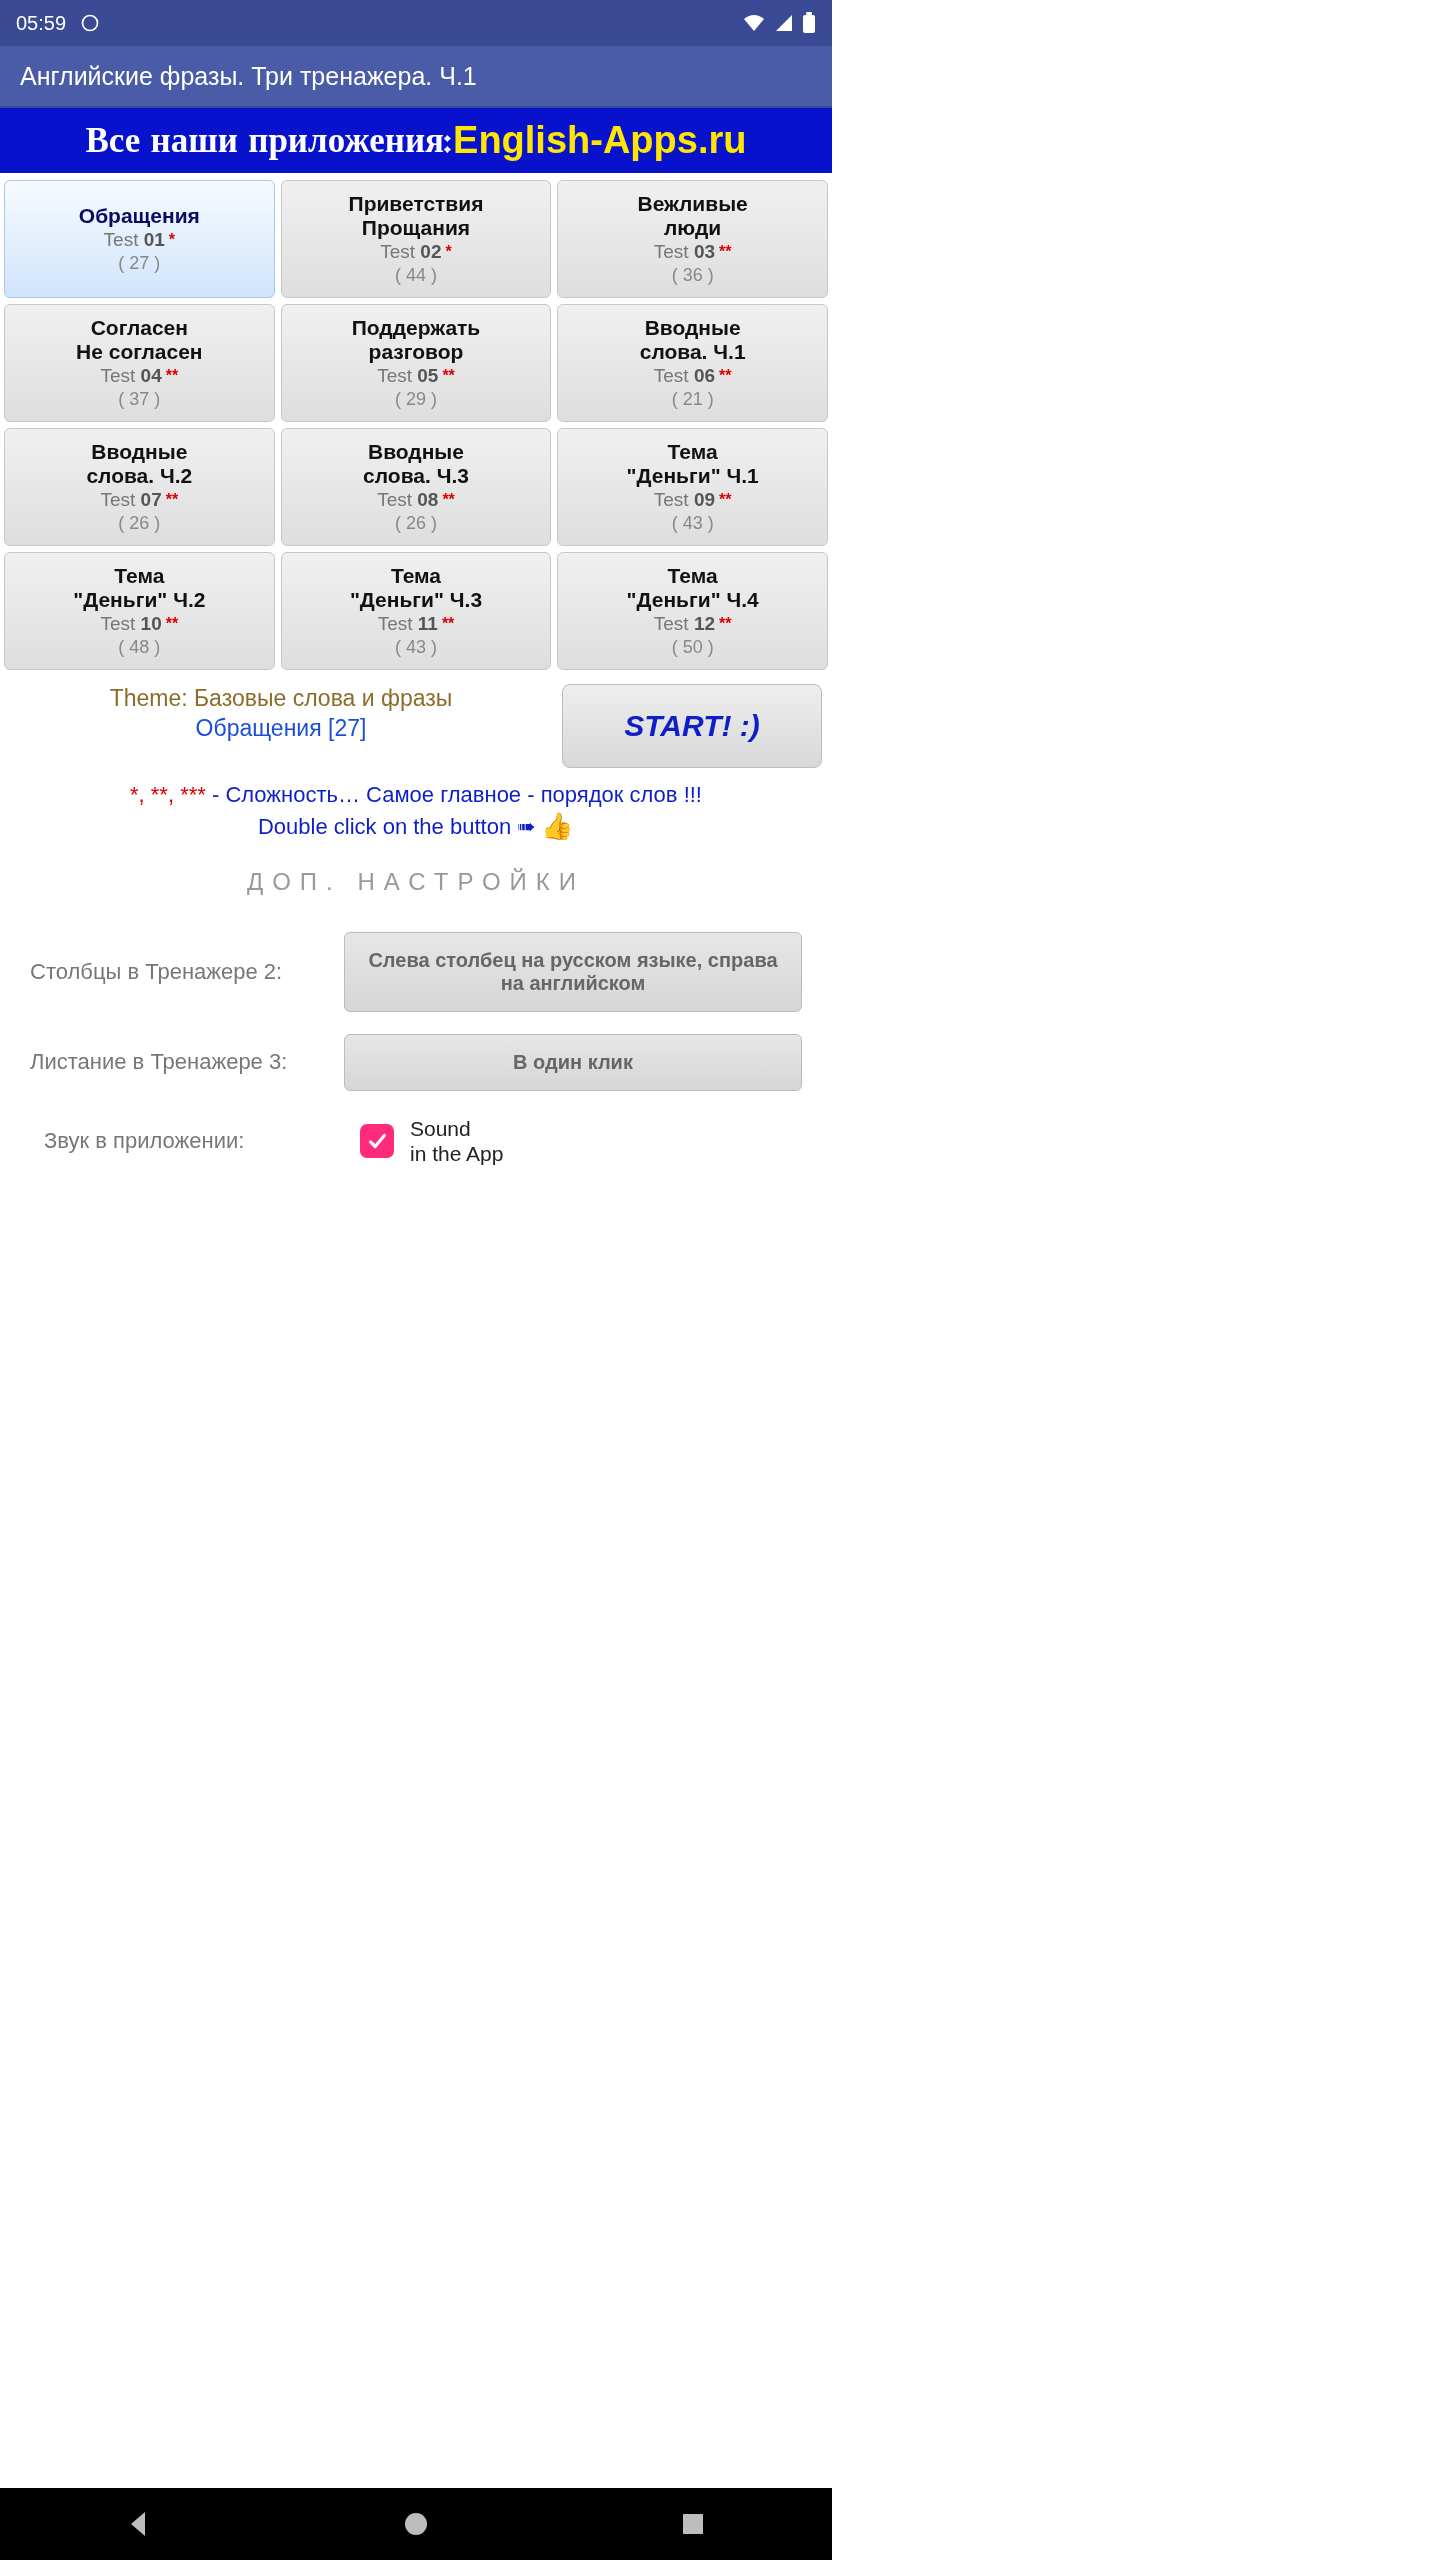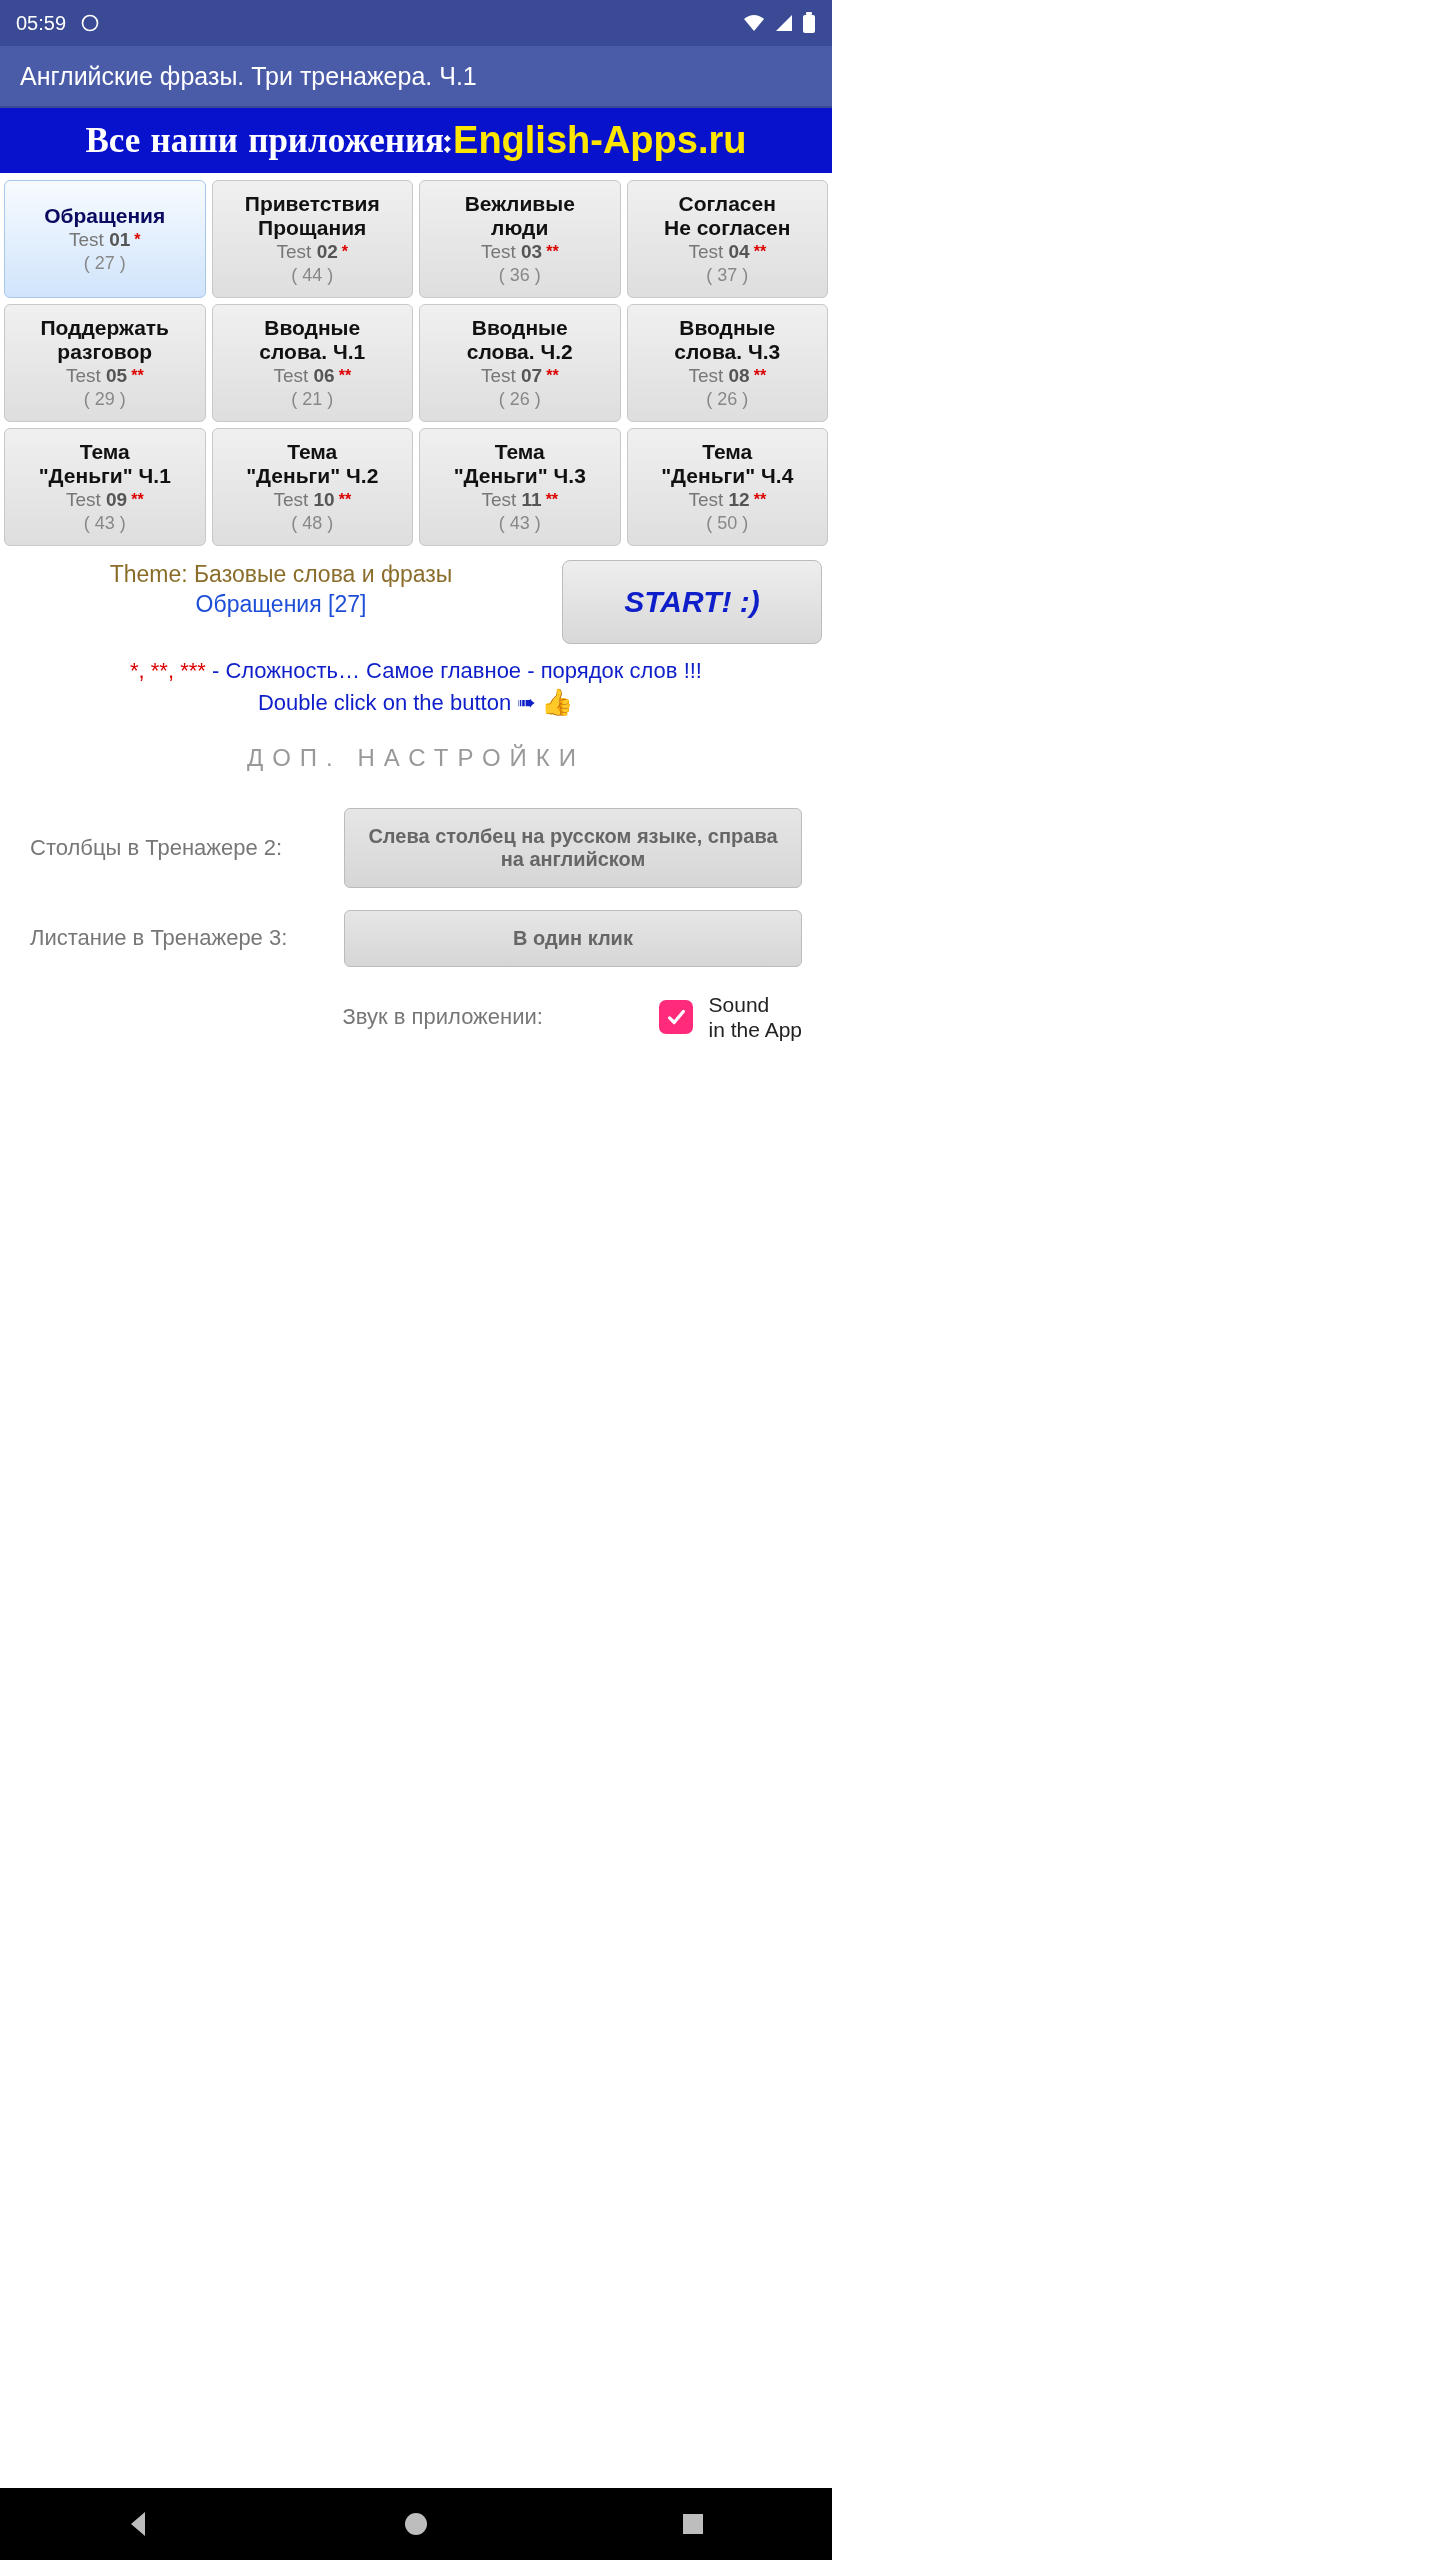--- a/index.html
+++ b/index.html
@@ -51,21 +51,21 @@
   .banner-right {
     color: #ffe600;
     font-size: 38px;
     font-weight: 700;
     font-family: Arial, sans-serif;
     white-space: nowrap;
   }
 
   .grid {
     display: grid;
-    grid-template-columns: repeat(4, 1fr);
+    grid-template-columns: repeat(3, 1fr);
     gap: 6px;
     padding: 4px 4px 6px 4px;
     background: #fff;
   }
   .tile {
     background: linear-gradient(#f0f0f0, #dedede);
     border: 1px solid #c8c8c8;
     border-radius: 6px;
     display: flex;
     flex-direction: column;
@@ -166,21 +166,20 @@
     text-align: center;
     padding: 16px 14px;
     cursor: pointer;
   }
 
   .sound-row {
     display: flex;
     align-items: center;
     padding: 14px 30px 10px 44px;
     gap: 16px;
-    justify-content: flex-end;
   }
   .checkbox {
     width: 34px;
     height: 34px;
     background: #ff2a7a;
     border-radius: 7px;
     display: flex;
     align-items: center;
     justify-content: center;
     cursor: pointer;

